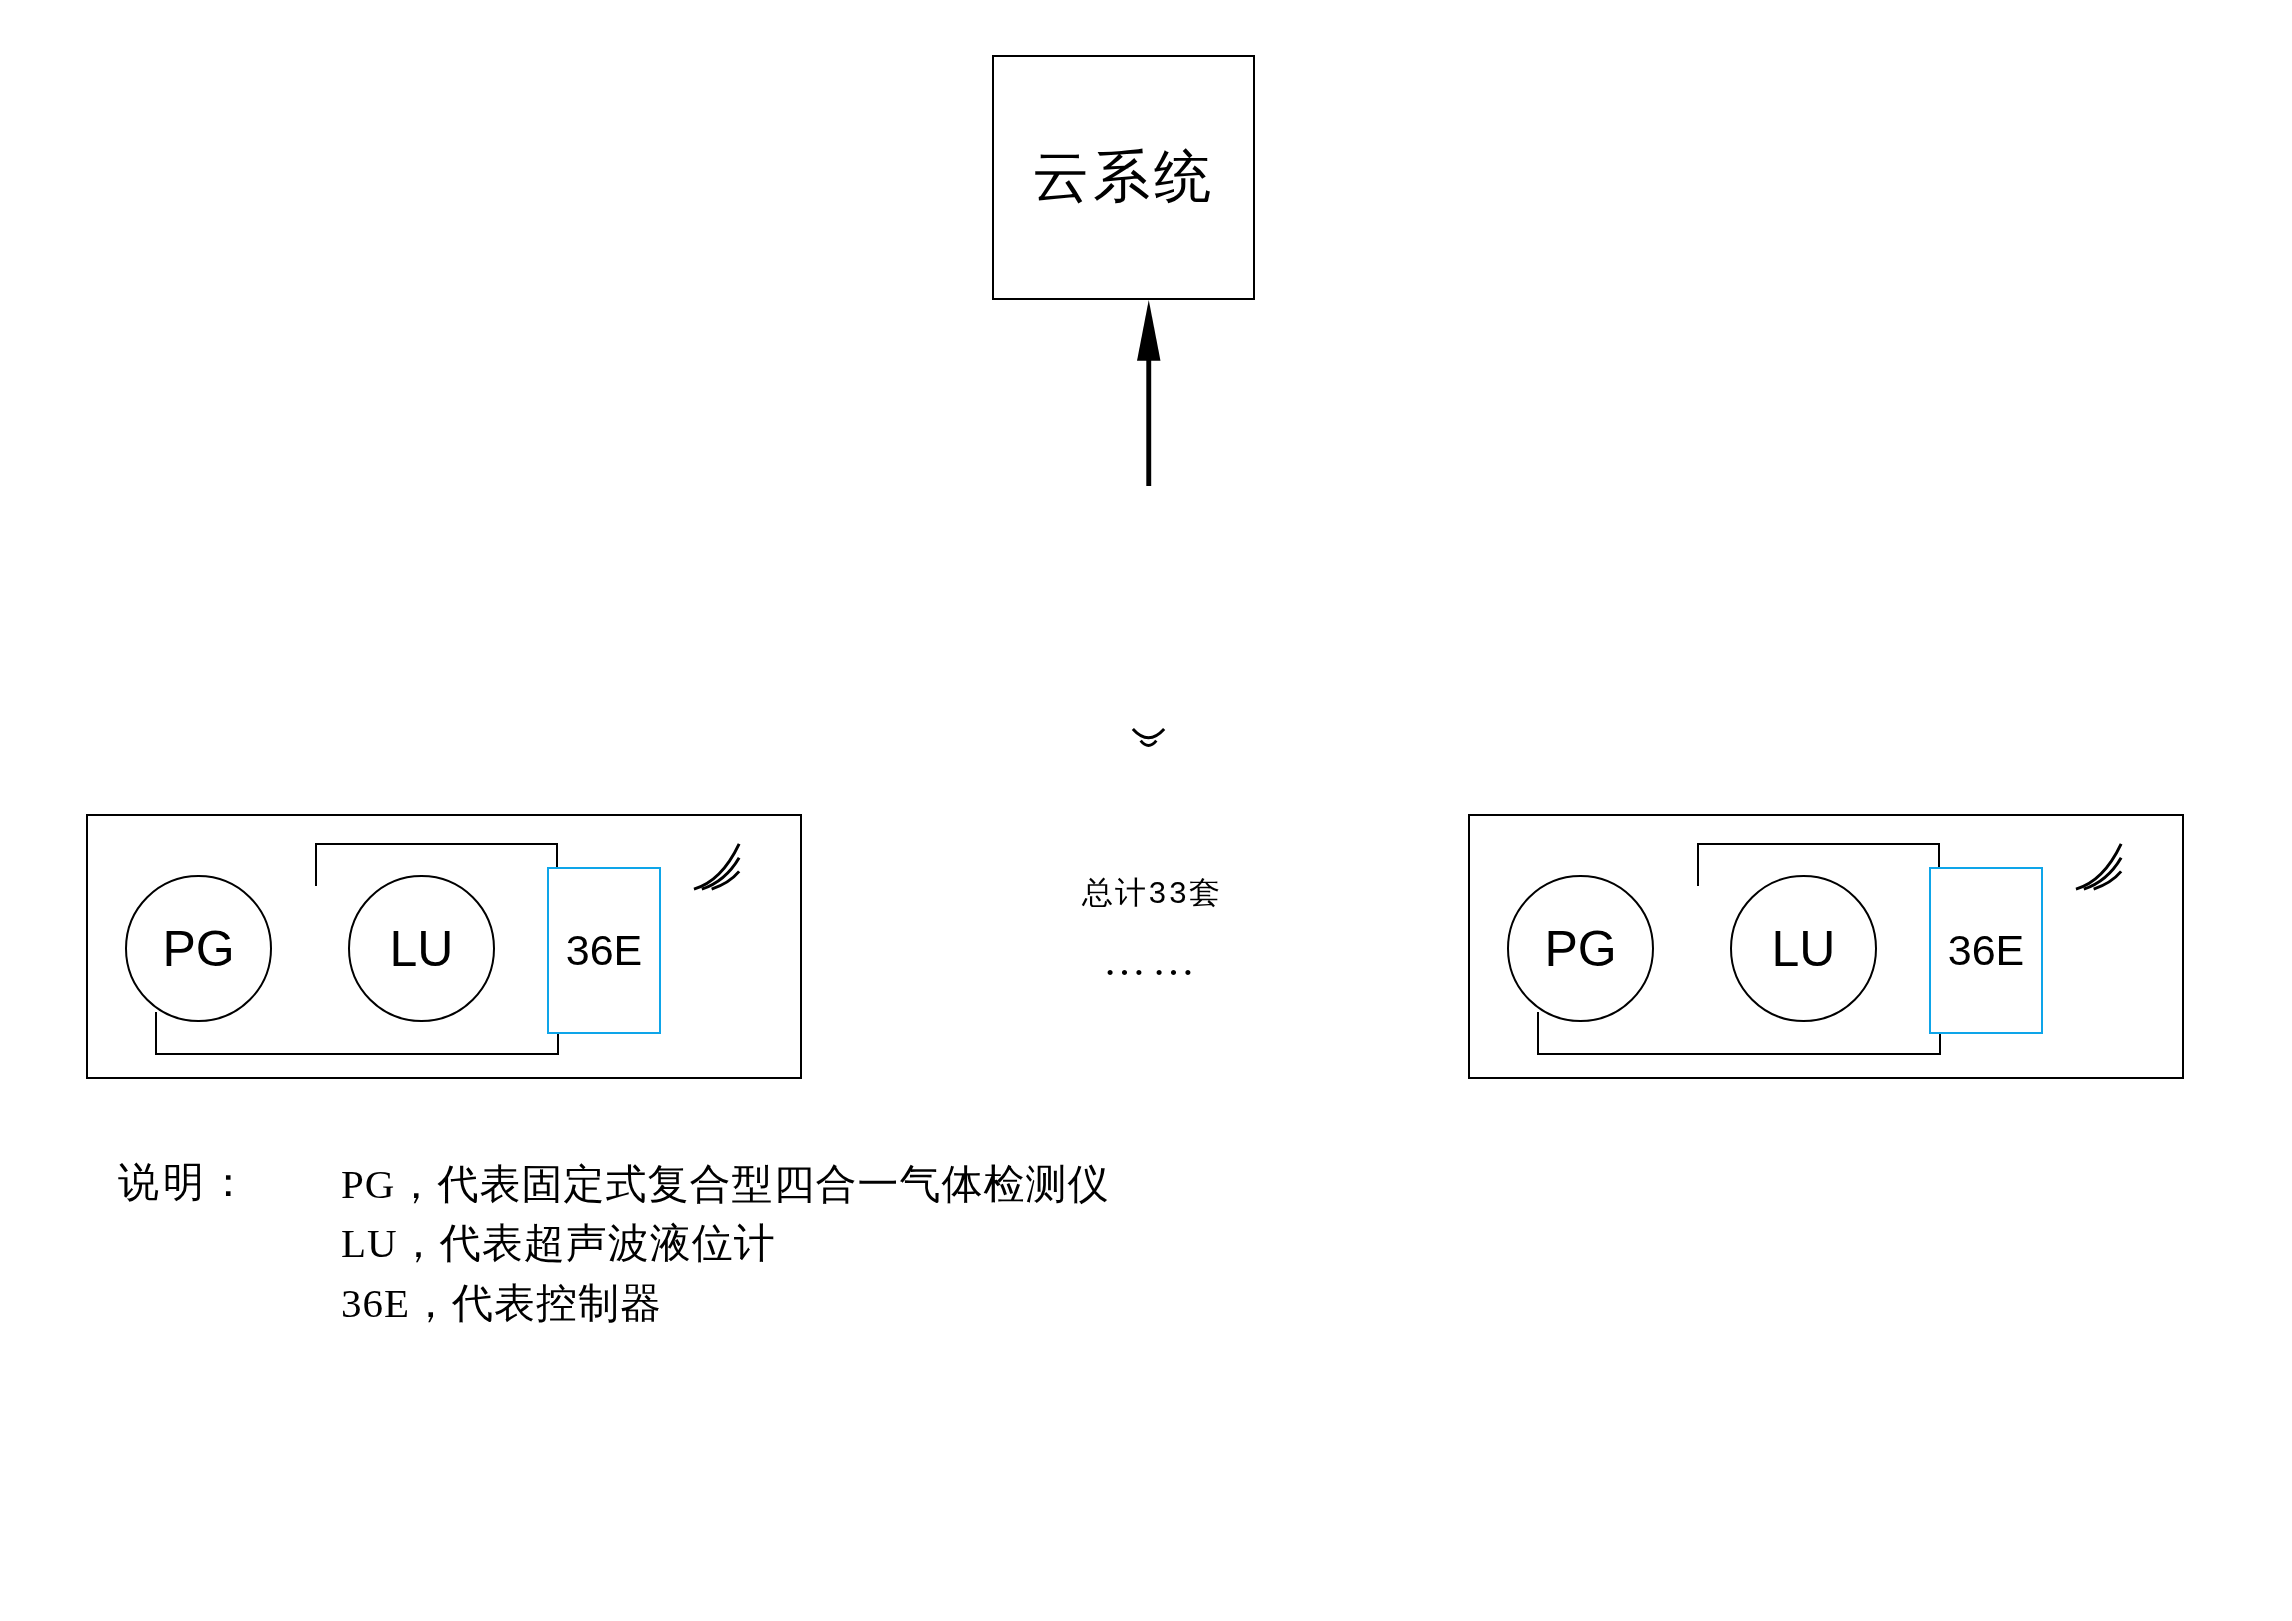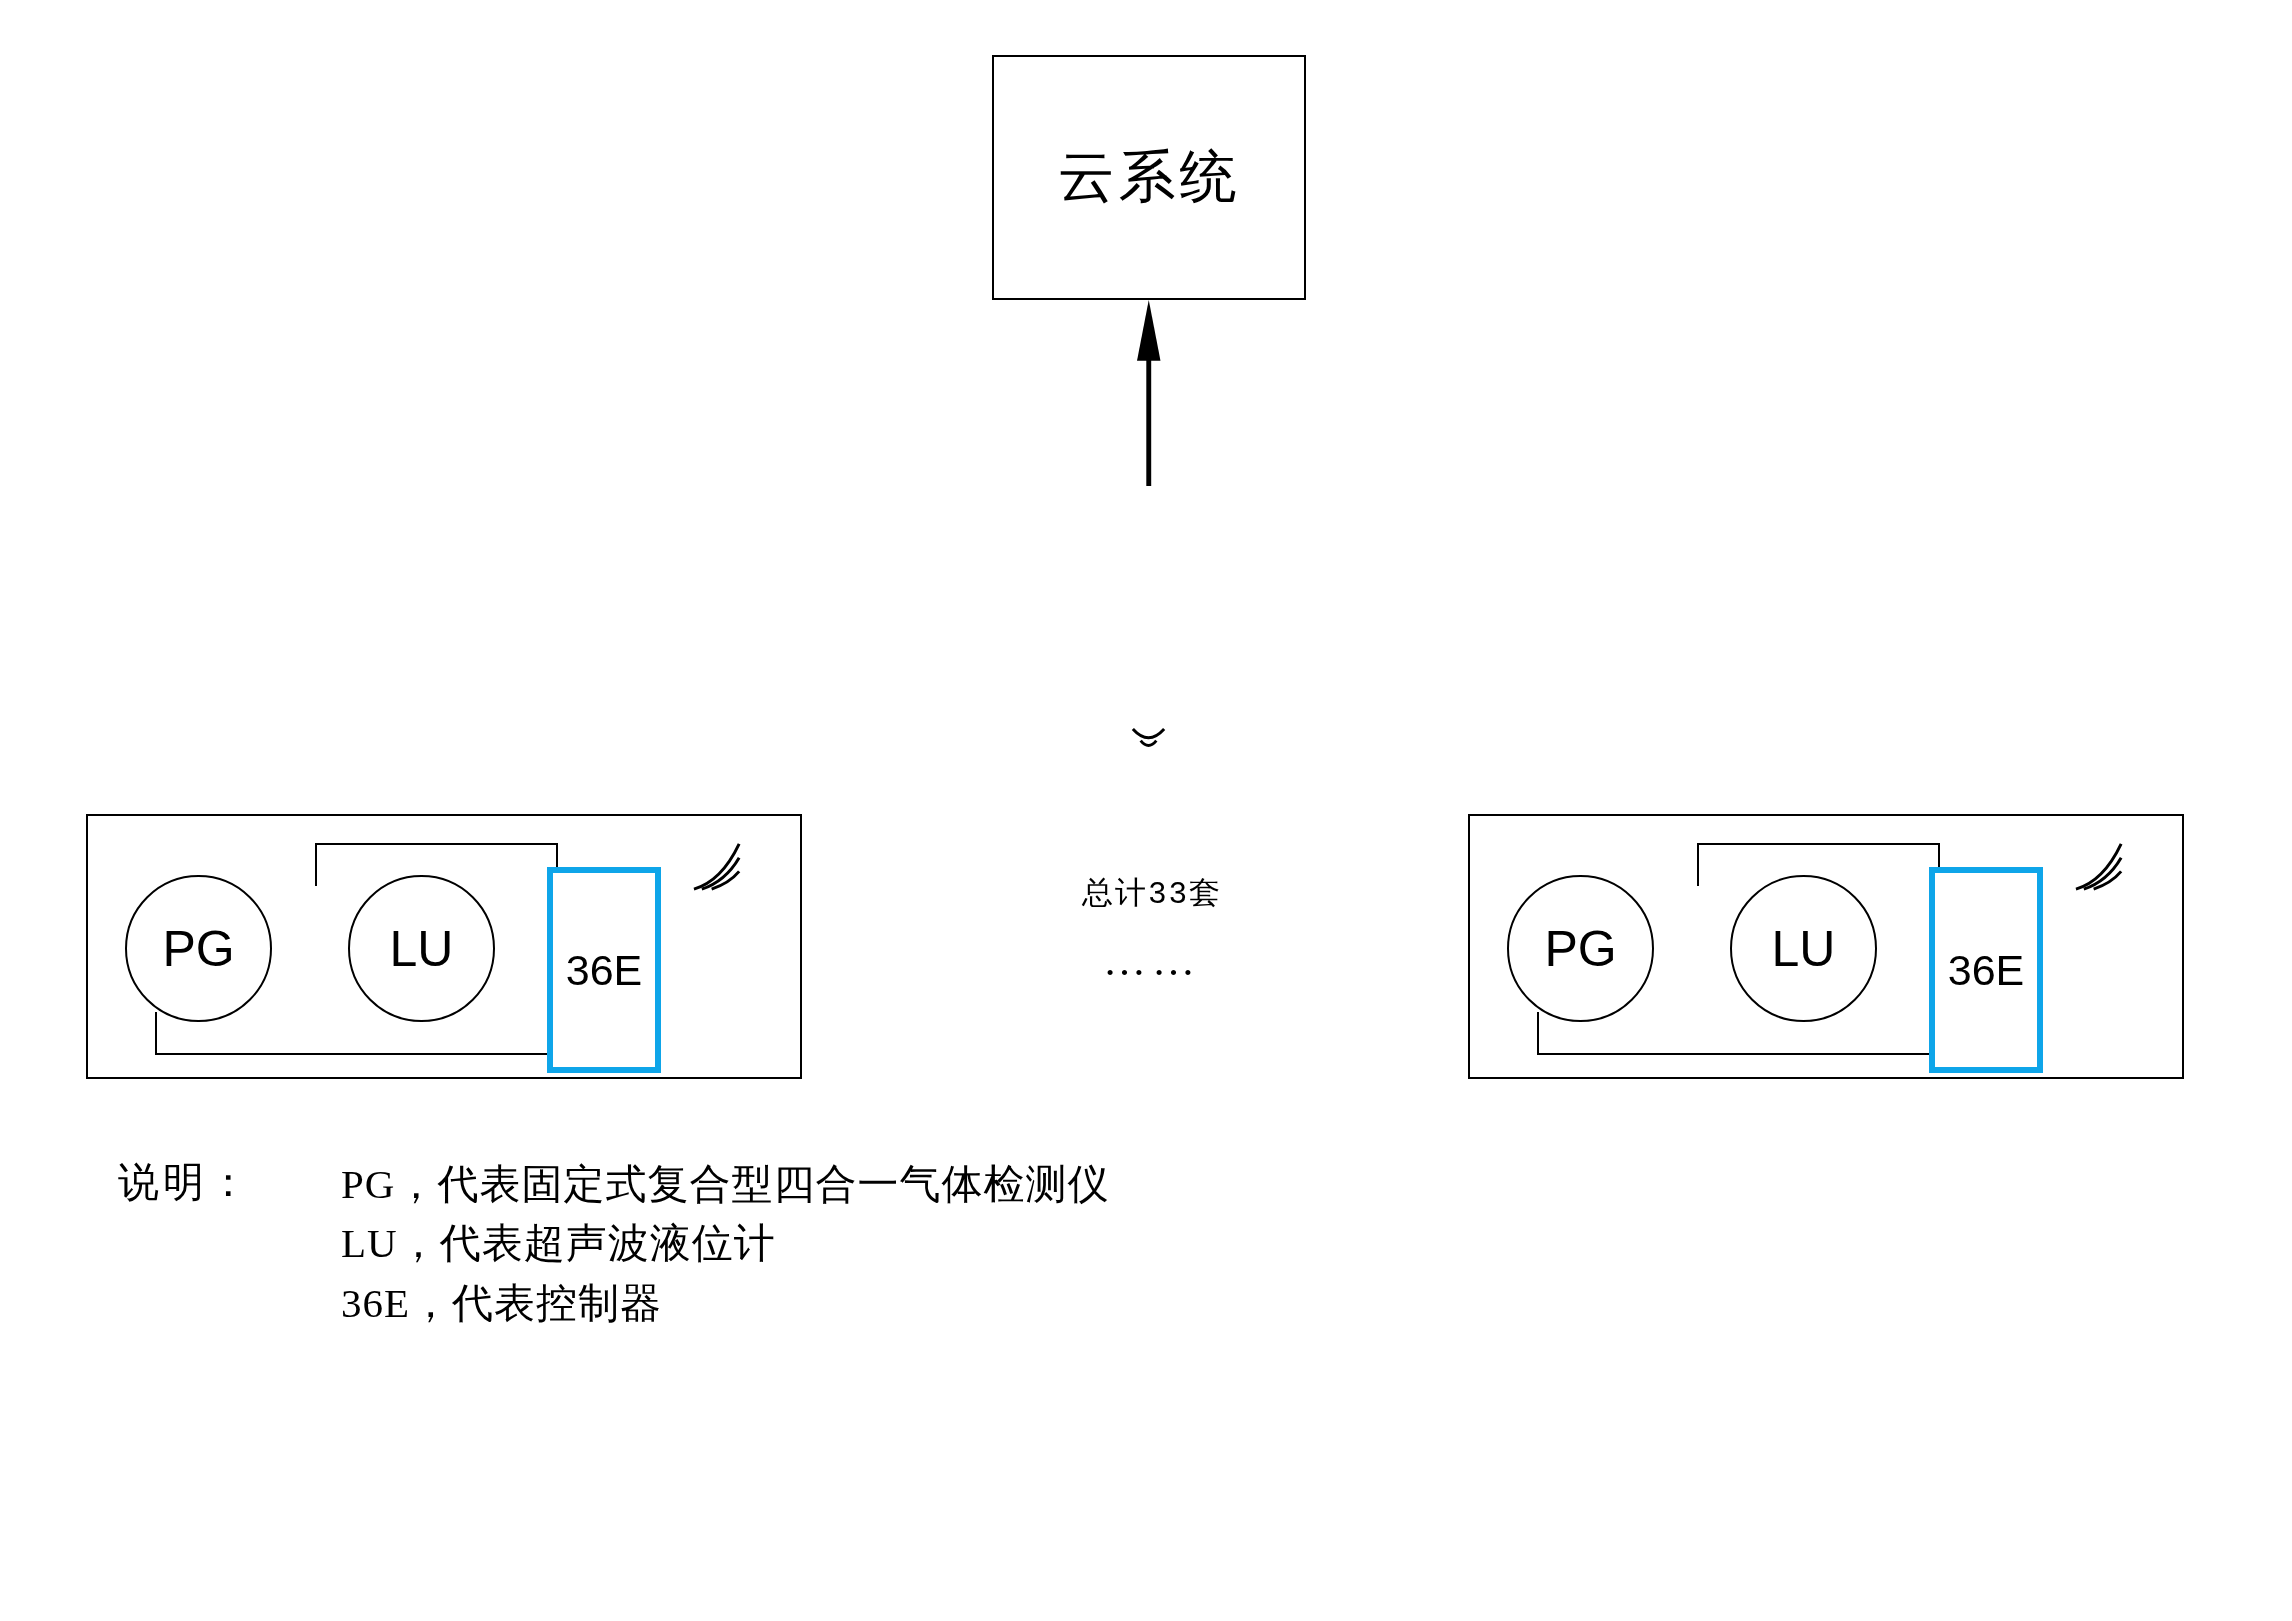--- a/index.html
+++ b/index.html
@@ -28,21 +28,21 @@
     display: flex;
     flex-direction: column;
     align-items: center;
     justify-content: center;
     text-align: center;
   }
 
   .cloud-box {
     left: 992px;
     top: 55px;
-    width: 314px;
+    width: 263px;
     height: 245px;
   }
   .cloud-box .label {
     font-size: 57px;
     letter-spacing: 3.9px;
     line-height: 1.1;
   }
 
   .wireless-box {
     left: 992px;
@@ -100,22 +100,22 @@
     box-sizing: border-box;
   }
   .circle.pg { left: 37px;  top: 59px; width: 147px; height: 147px; }
   .circle.lu { left: 260px; top: 59px; width: 147px; height: 147px; }
 
   .ctrl {
     position: absolute;
     left: 459px;
     top: 51px;
     width: 114px;
-    height: 206px;
-    border: 6px solid #0ea5e9;
+    height: 167px;
+    border: 2px solid #0ea5e9;
     box-sizing: border-box;
     background: #ffffff;
     display: flex;
     align-items: center;
     justify-content: center;
     font-size: 43px;
     font-family: "Liberation Sans", sans-serif;
   }
 
   

